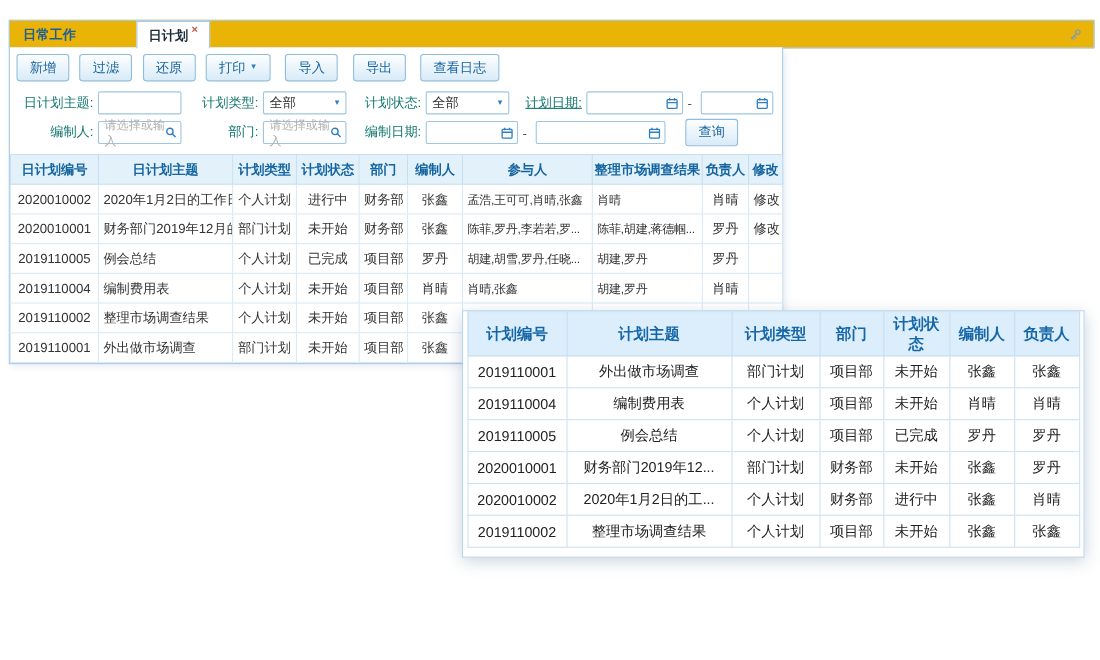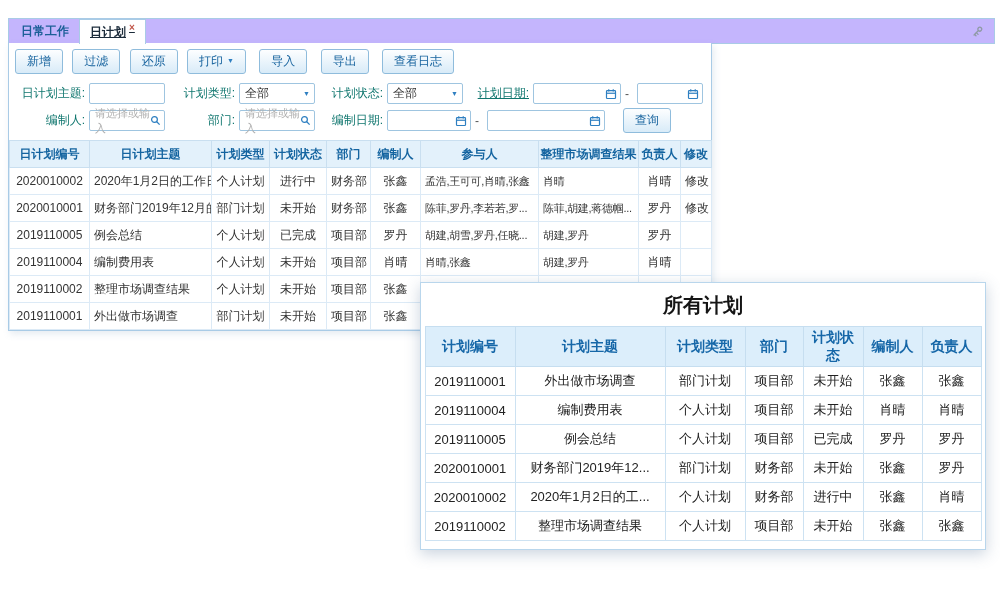--- a/index.html
+++ b/index.html
@@ -2,25 +2,25 @@
 <html><head>
 <meta charset="utf-8">
 <style>
   * { margin:0; padding:0; box-sizing:border-box; }
   html,body { width:1000px; height:600px; background:#fff; overflow:hidden;
     font-family:"Liberation Sans","DejaVu Sans",sans-serif; font-size:12px; color:#333; }
   body { position:relative; }
 
   
   .tabstrip { position:absolute; left:8px; top:18px; width:987px; height:26px;
-    background:#c4b5fd; border:1px solid #a9cbe6; display:flex; align-items:flex-end; padding-left:2px; }
+    background:#eab308; border:1px solid #a9cbe6; display:flex; align-items:flex-end; padding-left:2px;gap:45px; }
   .tab { height:24px; display:flex; align-items:center; padding:0 10px; font-weight:bold;
     color:#1c5f98; cursor:pointer; }
   .tab.active { background:#fff; border:1px solid #a9cbe6; border-bottom:none; height:25px;
-    margin-bottom:-1px; color:#1b2b3a; position:relative; z-index:2;text-decoration:underline; }
+    margin-bottom:-1px; color:#1b2b3a; position:relative; z-index:2; }
   .tab-close { color:#c05548; font-size:10px; font-weight:bold; margin-left:3px; position:relative; top:-5px; cursor:pointer; }
   .key-wrap { margin-left:auto; margin-right:10px; align-self:center; cursor:pointer; line-height:0; }
   .key-wrap svg { transform:rotate(45deg); }
 
   
   .panel { position:absolute; left:8px; top:43px; width:704px; background:#fff;
     border:1px solid #a9cbe6; border-top:none; box-shadow:2px 3px 7px rgba(110,145,180,.18); padding-bottom:0; }
   .toolbar { padding:6px 6px 5px 6px; }
   .btn { display:inline-block; background:linear-gradient(#fdfeff,#d8ebf8); border:1px solid #8fbcdc;
     border-radius:3px; color:#17639e; font-size:12px; padding:3px 11px; margin-right:6px; cursor:pointer;
@@ -287,21 +287,20 @@
         <td class="l sm"></td>
         <td class="l sm"></td>
         <td></td>
         <td></td>
       </tr>
     </tbody>
   </table>
 </div>
 
 <div class="popup">
-  <div class="popup-title">所有计划</div>
   <table class="pgrid">
     <colgroup>
       <col style="width:90px">
         <col style="width:150px">
         <col style="width:80px">
         <col style="width:58px">
       <col style="width:60px">
         <col style="width:59px">
         <col style="width:59px">
     </colgroup>

